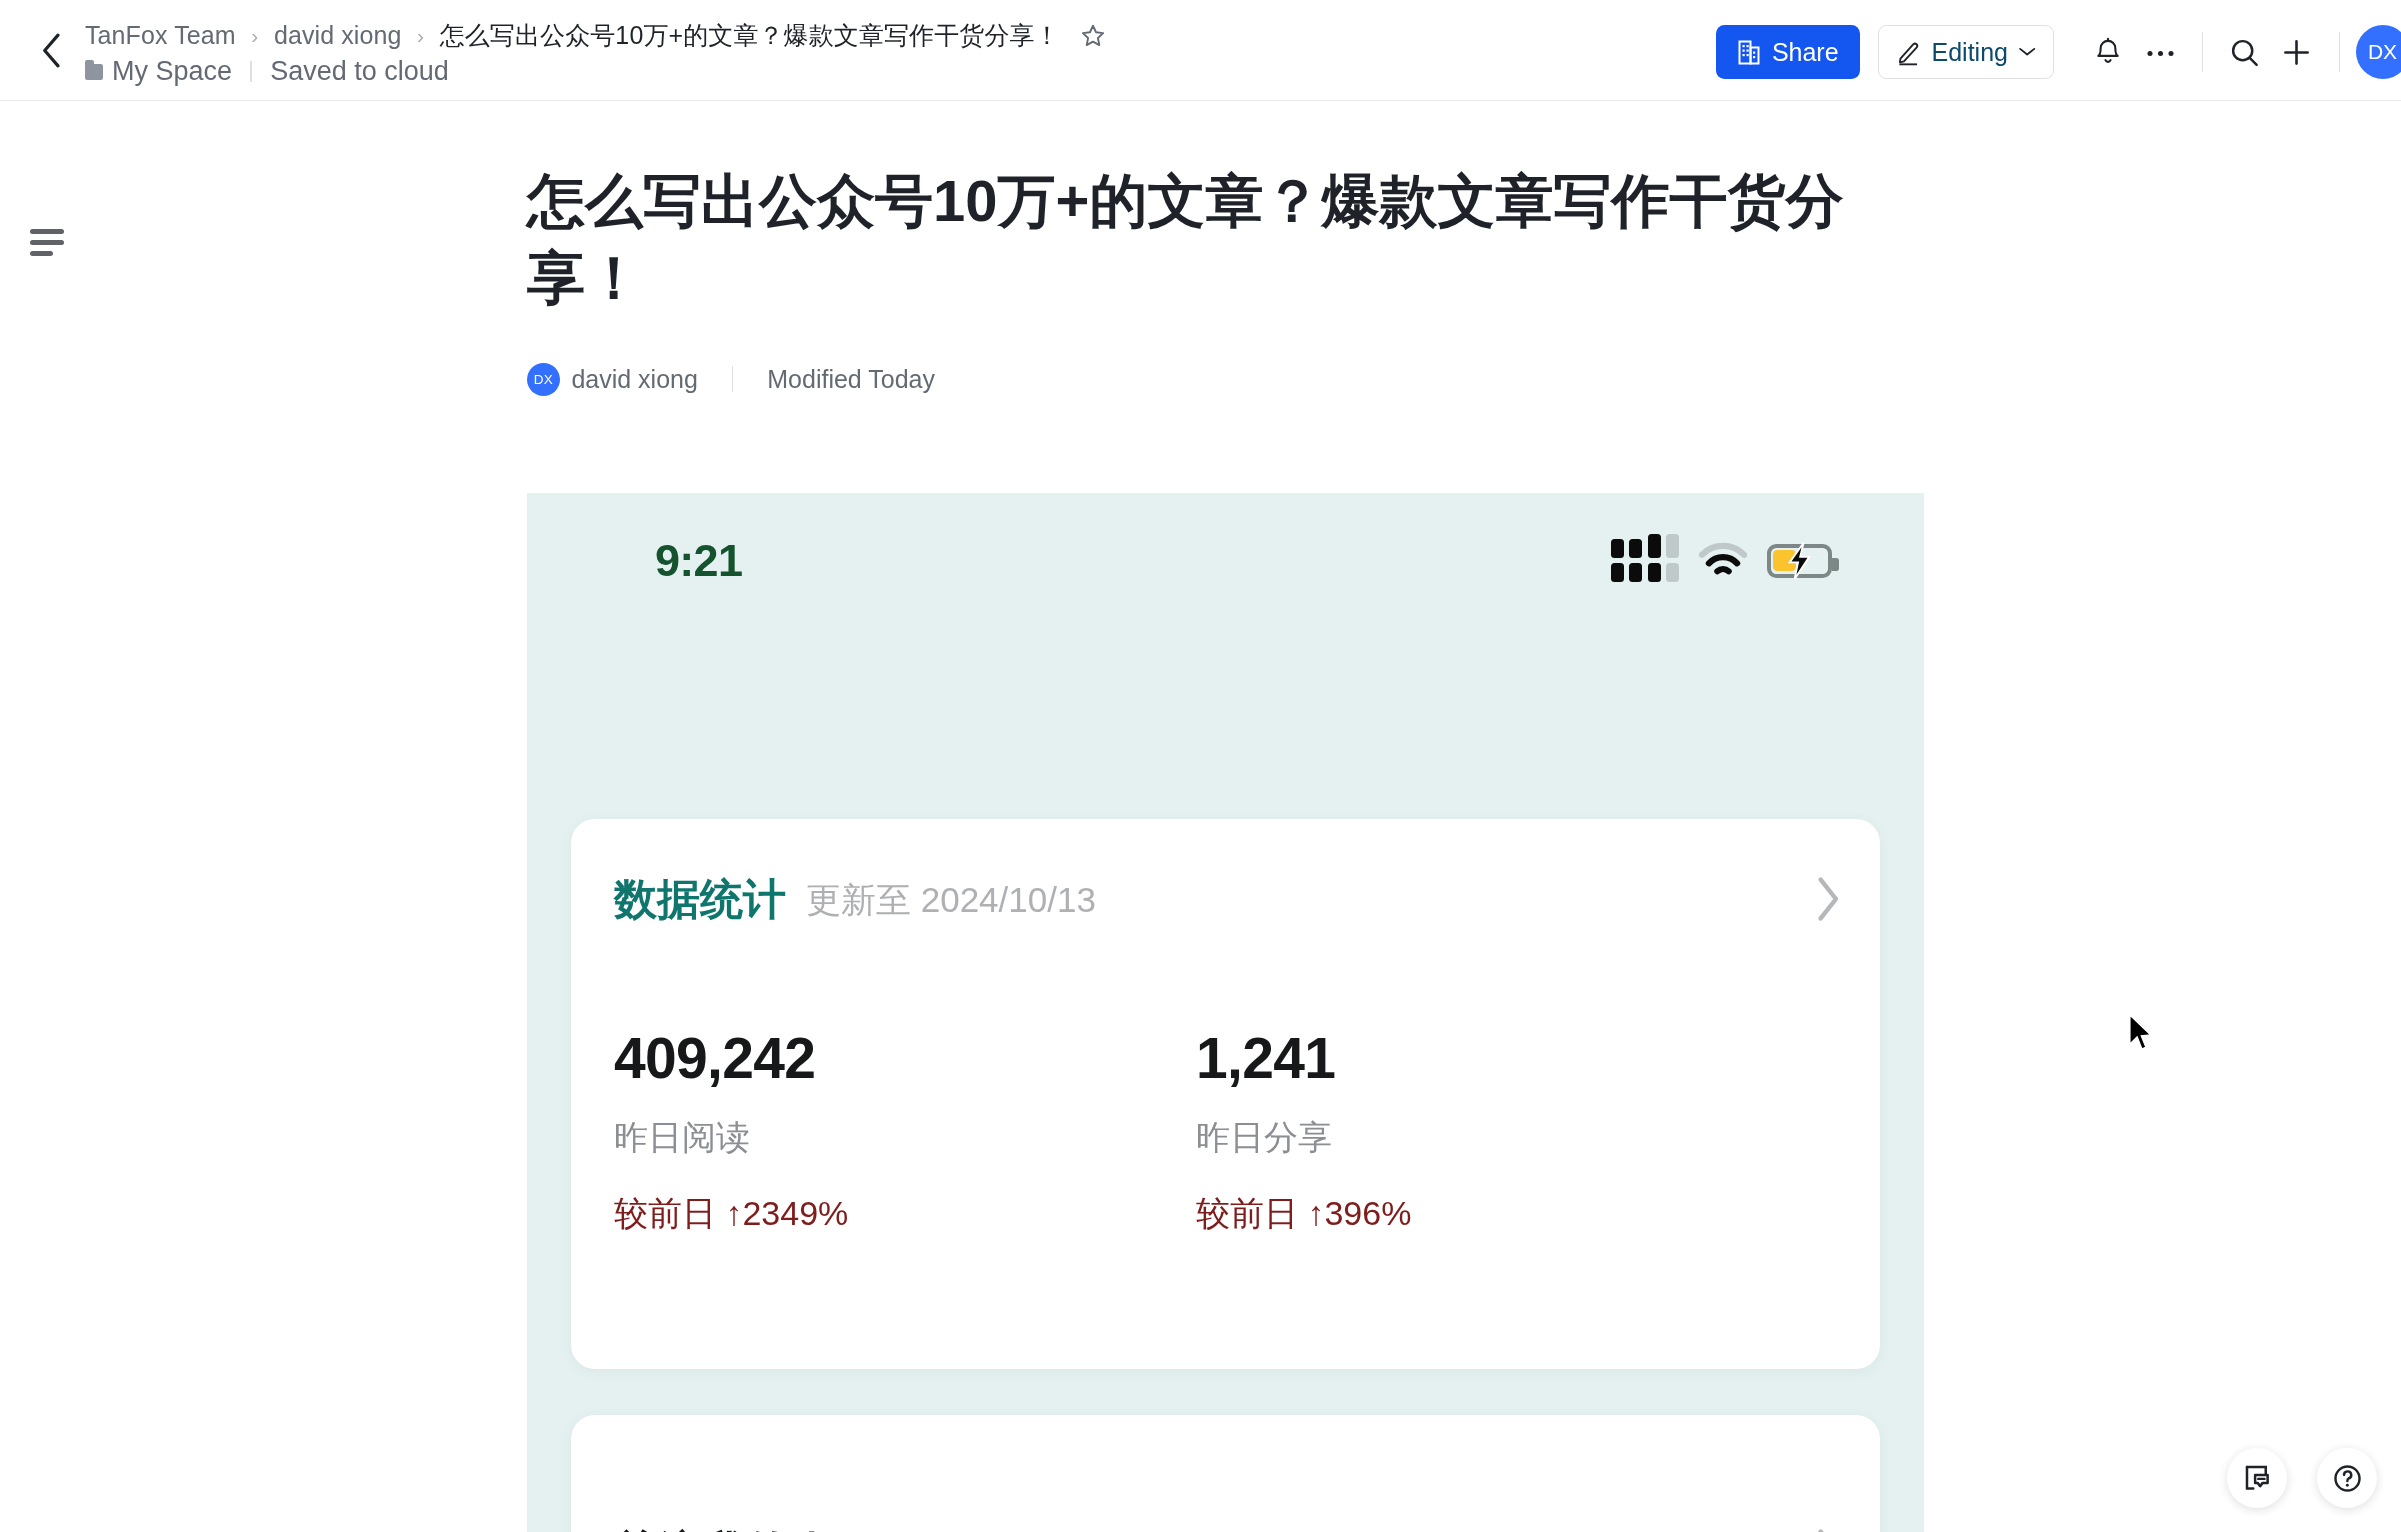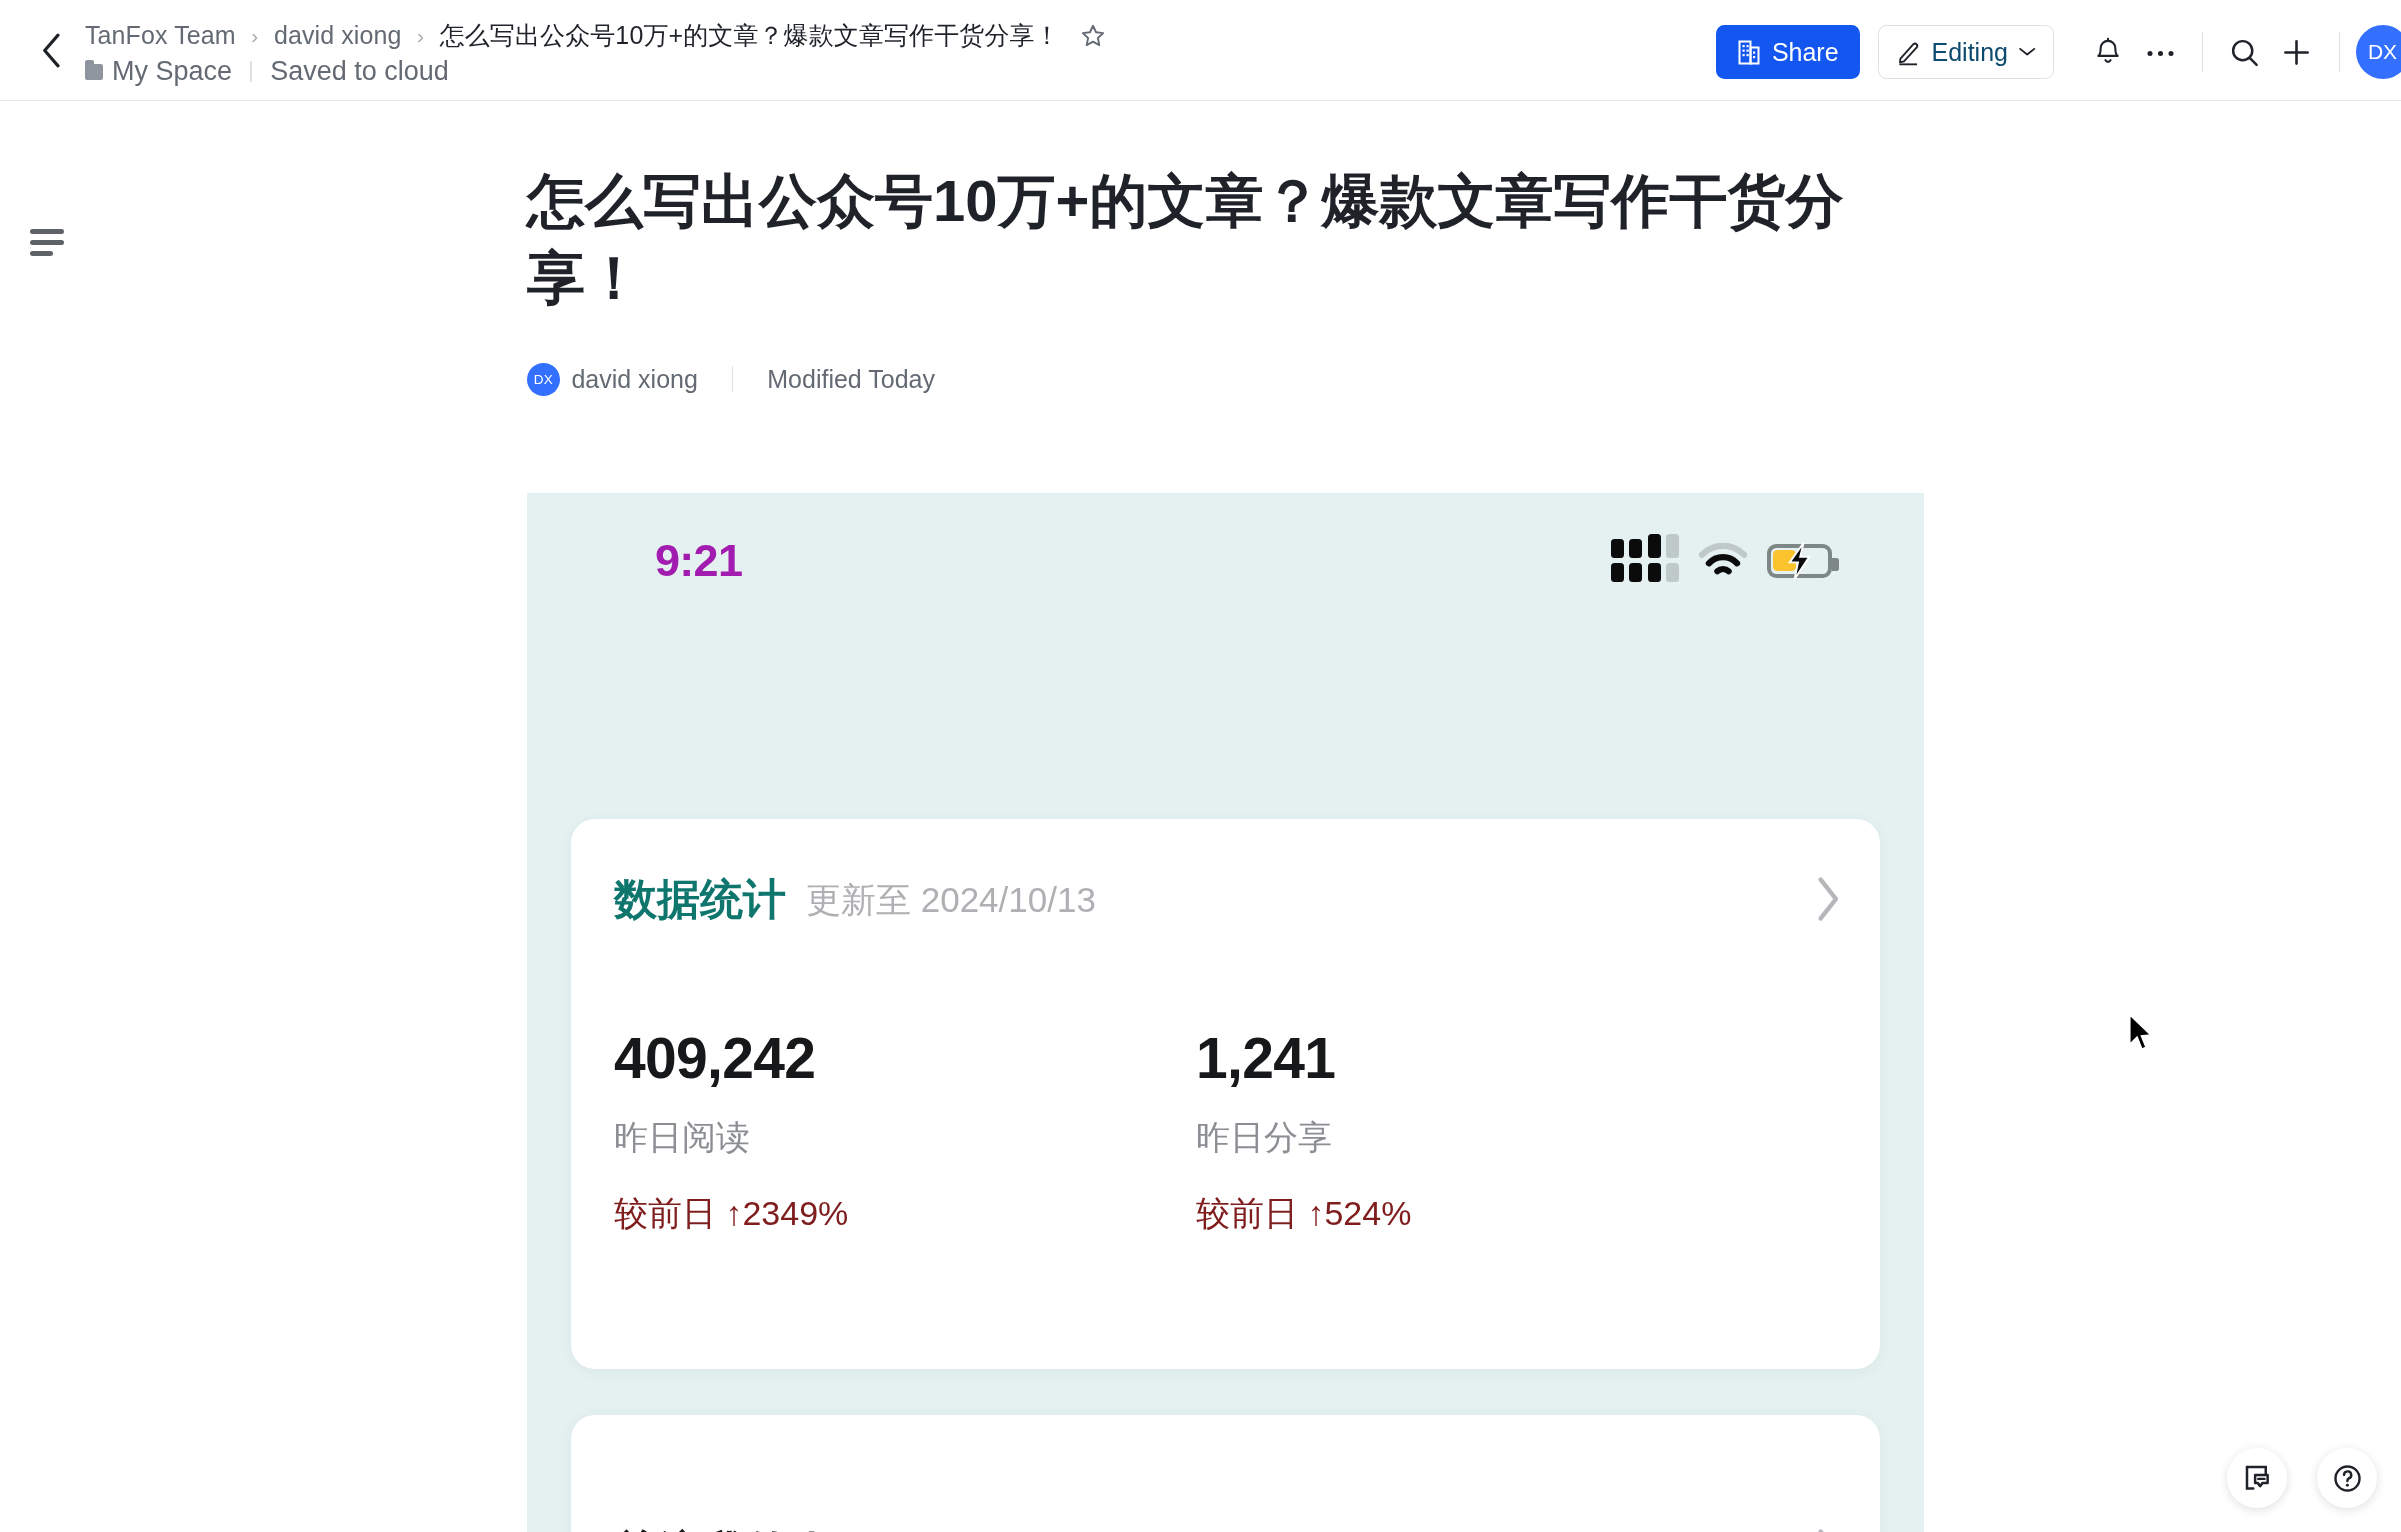--- a/index.html
+++ b/index.html
@@ -100,21 +100,21 @@
   
   .shot {
     position:absolute; left:527px; top:493px; width:1397px; height:1039px;
     background:#e4f1f0; overflow:hidden;
   }
   .statusbar {
     position:absolute; left:0; top:0; width:100%; height:135px;
     display:flex; align-items:center; justify-content:space-between;
     padding:0 92px 0 128px;
   }
-  .clock { font-size:45px; font-weight:bold; color:#a21caf; letter-spacing:-0.7px; }
+  .clock { font-size:45px; font-weight:bold; color:#14532d; letter-spacing:-0.7px; }
   .sb-right { display:flex; align-items:center; gap:20px; }
 
   .sig { display:grid; grid-template-columns:repeat(4,12.8px); gap:5.7px; }
   .sig span { display:block; border-radius:3.5px; }
   .sig .t { height:18.4px; }
   .sig .b { height:18.4px; }
   .sig .on { background:#0b0b0b; }
   .sig .off { background:#c0c9c9; }
   .sig .tall { height:24px; margin-top:-5.7px; }
 
@@ -332,21 +332,21 @@
     </div>
     <div class="stat-grid">
       <div class="stat-col">
         <div class="stat-num">409,242</div>
         <div class="stat-lbl">昨日阅读</div>
         <div class="stat-delta">较前日 ↑2349%</div>
       </div>
       <div class="stat-col">
         <div class="stat-num">1,241</div>
         <div class="stat-lbl">昨日分享</div>
-        <div class="stat-delta">较前日 ↑524%</div>
+        <div class="stat-delta">较前日 ↑396%</div>
       </div>
     </div>
   </div>
 
   <div class="card card-follow">
     <div class="follow-head">
       <span class="follow-title">关注我的人</span>
       <span class="follow-count">1420</span>
       <span class="chev">
         <svg width="28" height="50" viewBox="0 0 20 36">

